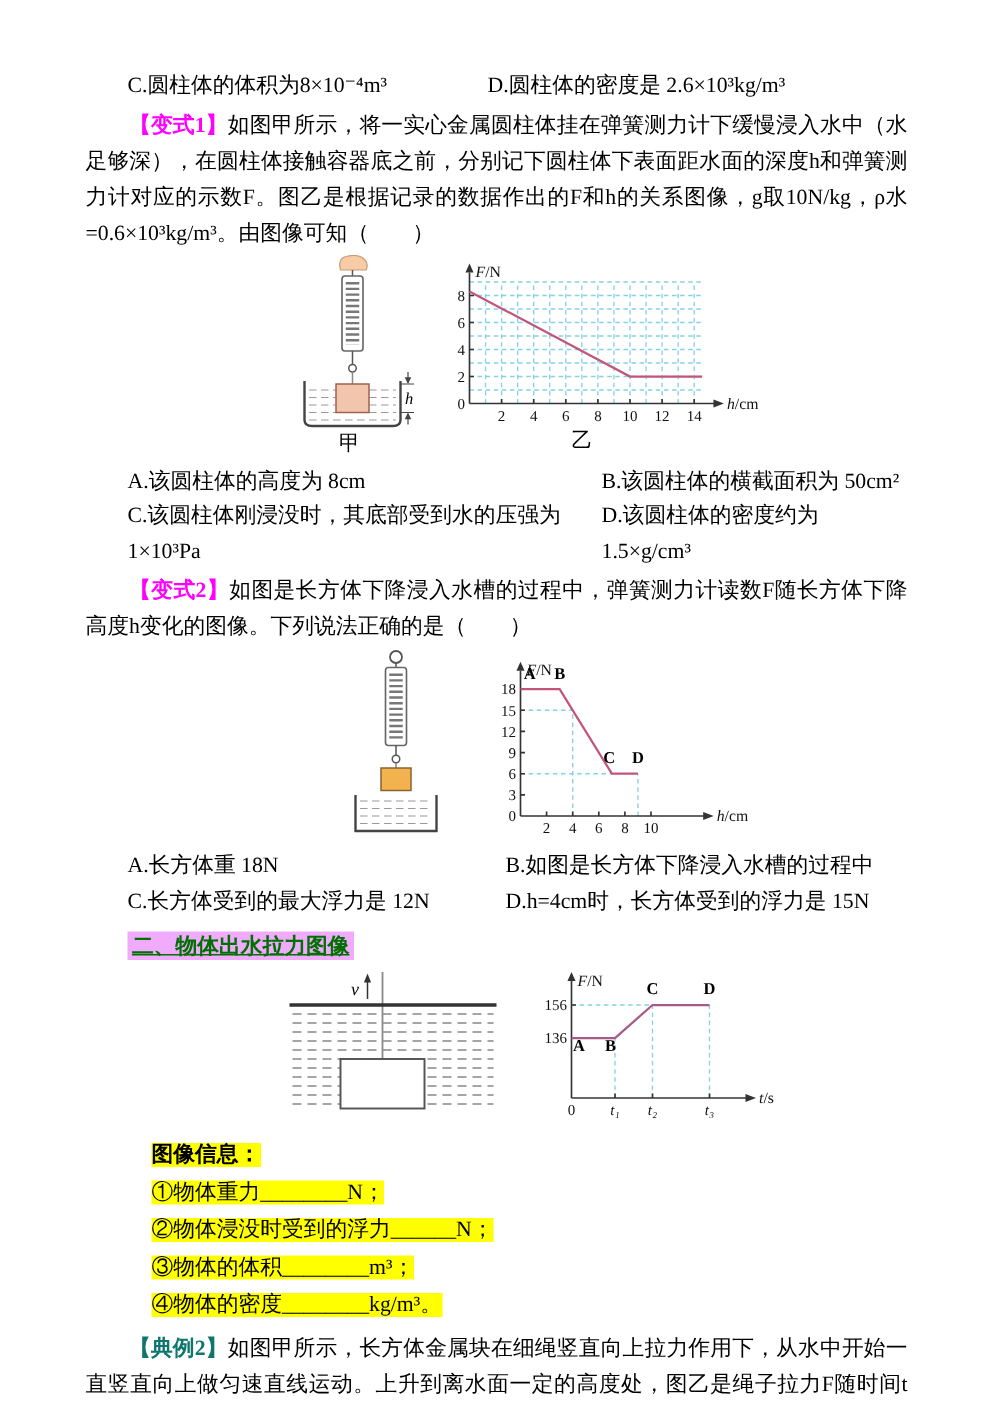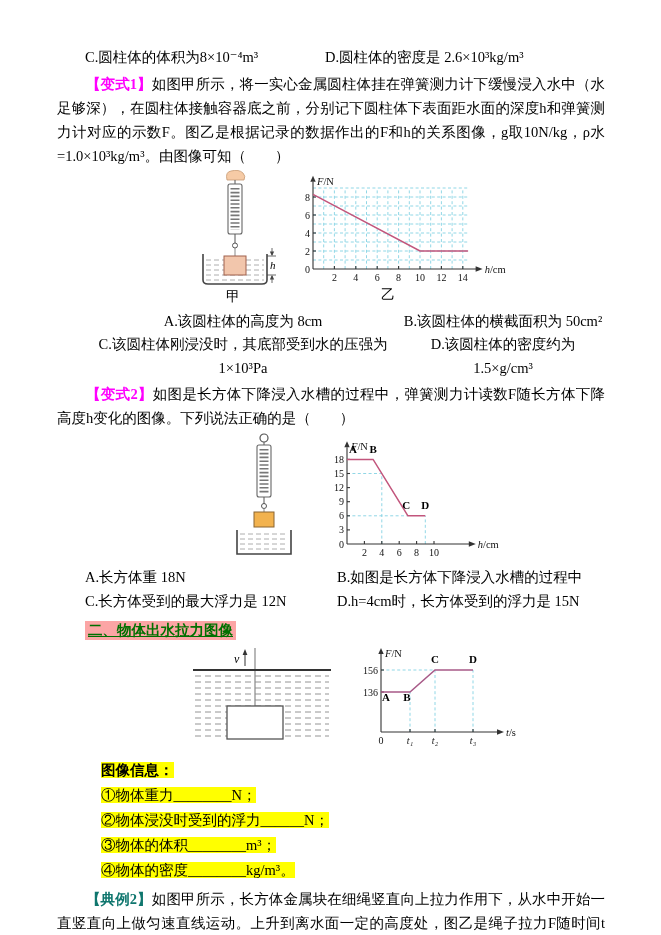--- a/index.html
+++ b/index.html
@@ -4,48 +4,48 @@
 <style>
   html,body{margin:0;padding:0;}
   body{
     width:661px;height:935px;overflow:hidden;background:#ffffff;color:#000;
     font-family:"Liberation Serif","DejaVu Serif",serif;
     font-size:14.5px;
   }
   .page{padding:46px 56px 0 57px;}
   .opt-grid{display:grid;margin-left:28px;line-height:23.5px;}
   .g0{grid-template-columns:240px auto;}
-  .g1{grid-template-columns:316px auto;text-align:center;}
+  .g1{grid-template-columns:316px auto;}
   .g2{grid-template-columns:252px auto;}
   .para{text-align:justify;line-height:24px;margin:2px 0 2px 0;text-indent:2em;}
   .tag-magenta{color:#ff00ff;font-weight:bold;}
   .tag-blue{color:#0f766e;font-weight:bold;}
   .figrow{display:flex;align-items:flex-start;}
   .row1{margin:2px 0 0 128px;gap:16px;}
   .row2{margin:2px 0 0 158px;gap:12px;}
   .row3{margin:6px 0 0 128px;gap:20px;}
   .caption{text-align:center;font-size:14px;line-height:18px;}
-  .sec-header{display:inline-block;background:#fca5a5;color:#007000;font-weight:bold;
+  .sec-header{display:inline-block;background:#f0abfc;color:#007000;font-weight:bold;
     text-decoration:underline;padding:0 3px;margin:8px 0 0 28px;}
   .info-line{margin-left:28px;line-height:25px;padding-left:16px;}
   .hl{background:#ffff00;}
   .info-title{font-weight:bold;}
   svg{display:block;}
 </style>
 </head>
 <body>
 
 <div class="page">
 
   <div class="opt-grid g0">
     <div>C.圆柱体的体积为8×10⁻⁴m³</div>
     <div>D.圆柱体的密度是 2.6×10³kg/m³</div>
   </div>
 
-  <p class="para"><span class="tag-magenta">【变式1】</span><span>如图甲所示，将一实心金属圆柱体挂在弹簧测力计下缓慢浸入水中（水足够深），在圆柱体接触容器底之前，分别记下圆柱体下表面距水面的深度h和弹簧测力计对应的示数F。图乙是根据记录的数据作出的F和h的关系图像，g取10N/kg，ρ水=1.0×10³kg/m³。由图像可知（　　）</span></p>
+  <p class="para"><span class="tag-magenta">【变式1】</span><span>如图甲所示，将一实心金属圆柱体挂在弹簧测力计下缓慢浸入水中（水足够深），在圆柱体接触容器底之前，分别记下圆柱体下表面距水面的深度h和弹簧测力计对应的示数F。图乙是根据记录的数据作出的F和h的关系图像，g取10N/kg，ρ水=0.6×10³kg/m³。由图像可知（　　）</span></p>
 
   <div class="figrow row1">
     <div>
       <svg width="96" height="118" viewBox="0 0 96 118">
         <path d="M42,10 q-2,-8 4,-9 q8,-2 12,2 q3,3 1,7 z" fill="#f6cba6" stroke="#c79b74" stroke-width="0.8"></path>
         <line x1="50" y1="10" x2="50" y2="14" stroke="#555" stroke-width="1"></line>
         <rect x="43" y="14" width="14" height="50" rx="2" fill="#ffffff" stroke="#666" stroke-width="1.1"></rect>
         <line x1="50" y1="18" x2="50" y2="60" stroke="#777" stroke-width="9" stroke-dasharray="1.6 2.2"></line>
         <line x1="50" y1="64" x2="50" y2="73" stroke="#555" stroke-width="1"></line>
         <circle cx="50" cy="75.5" r="2.5" fill="none" stroke="#555" stroke-width="1"></circle>

